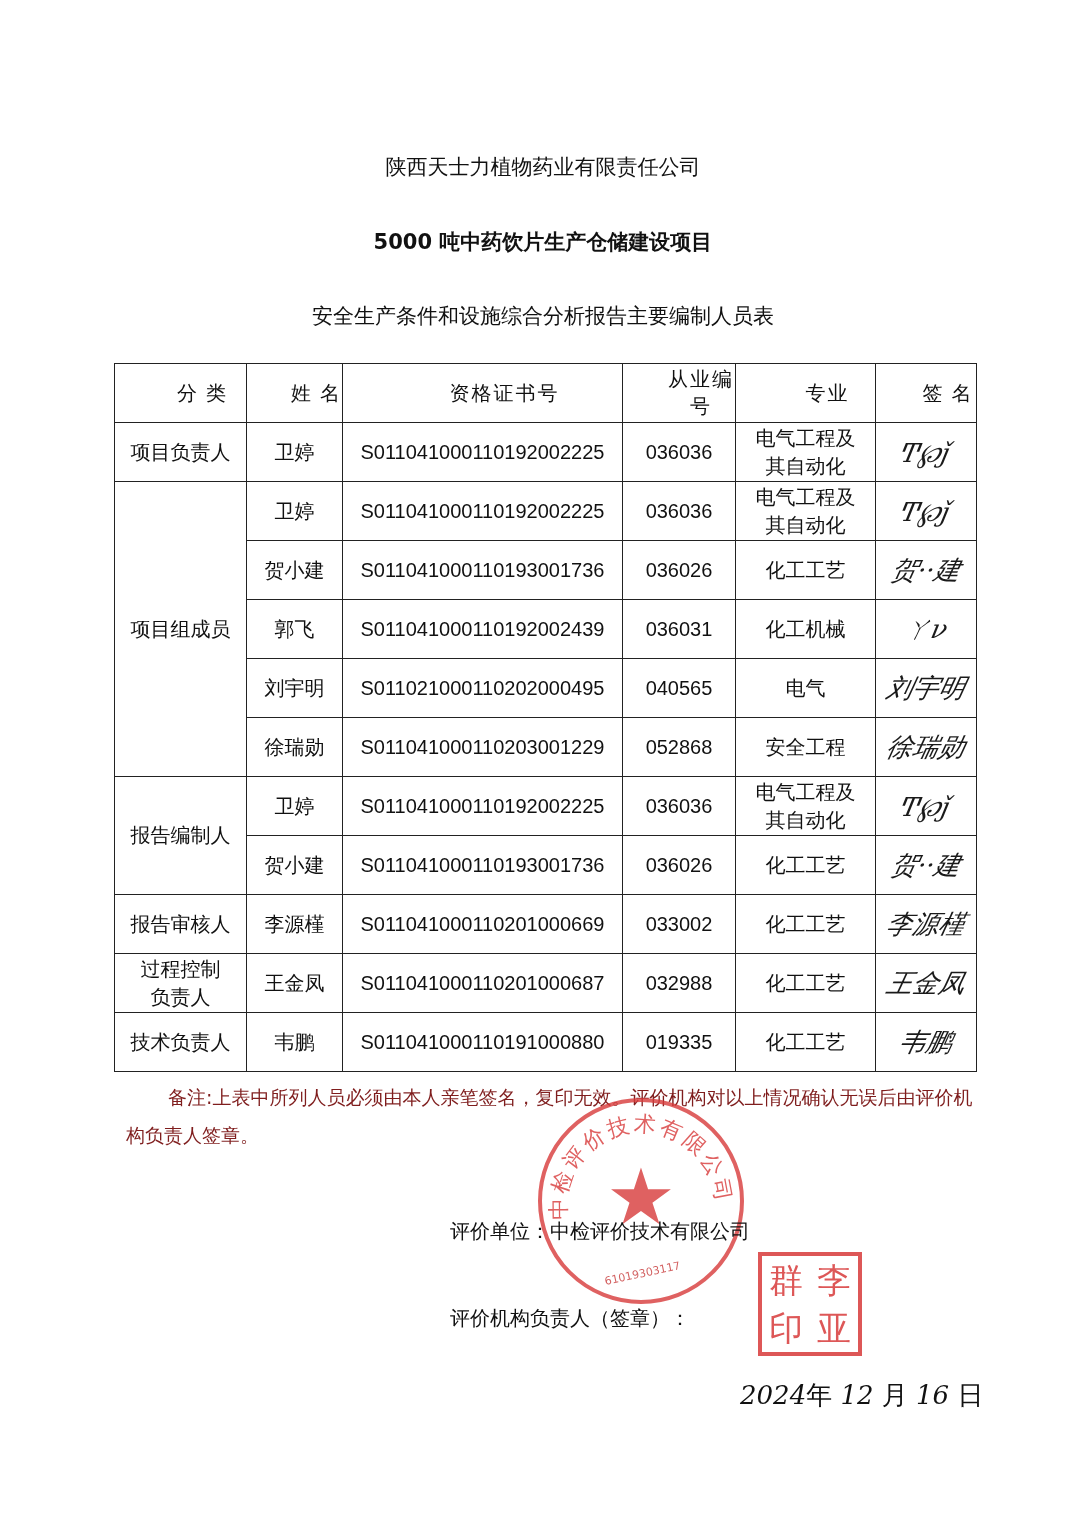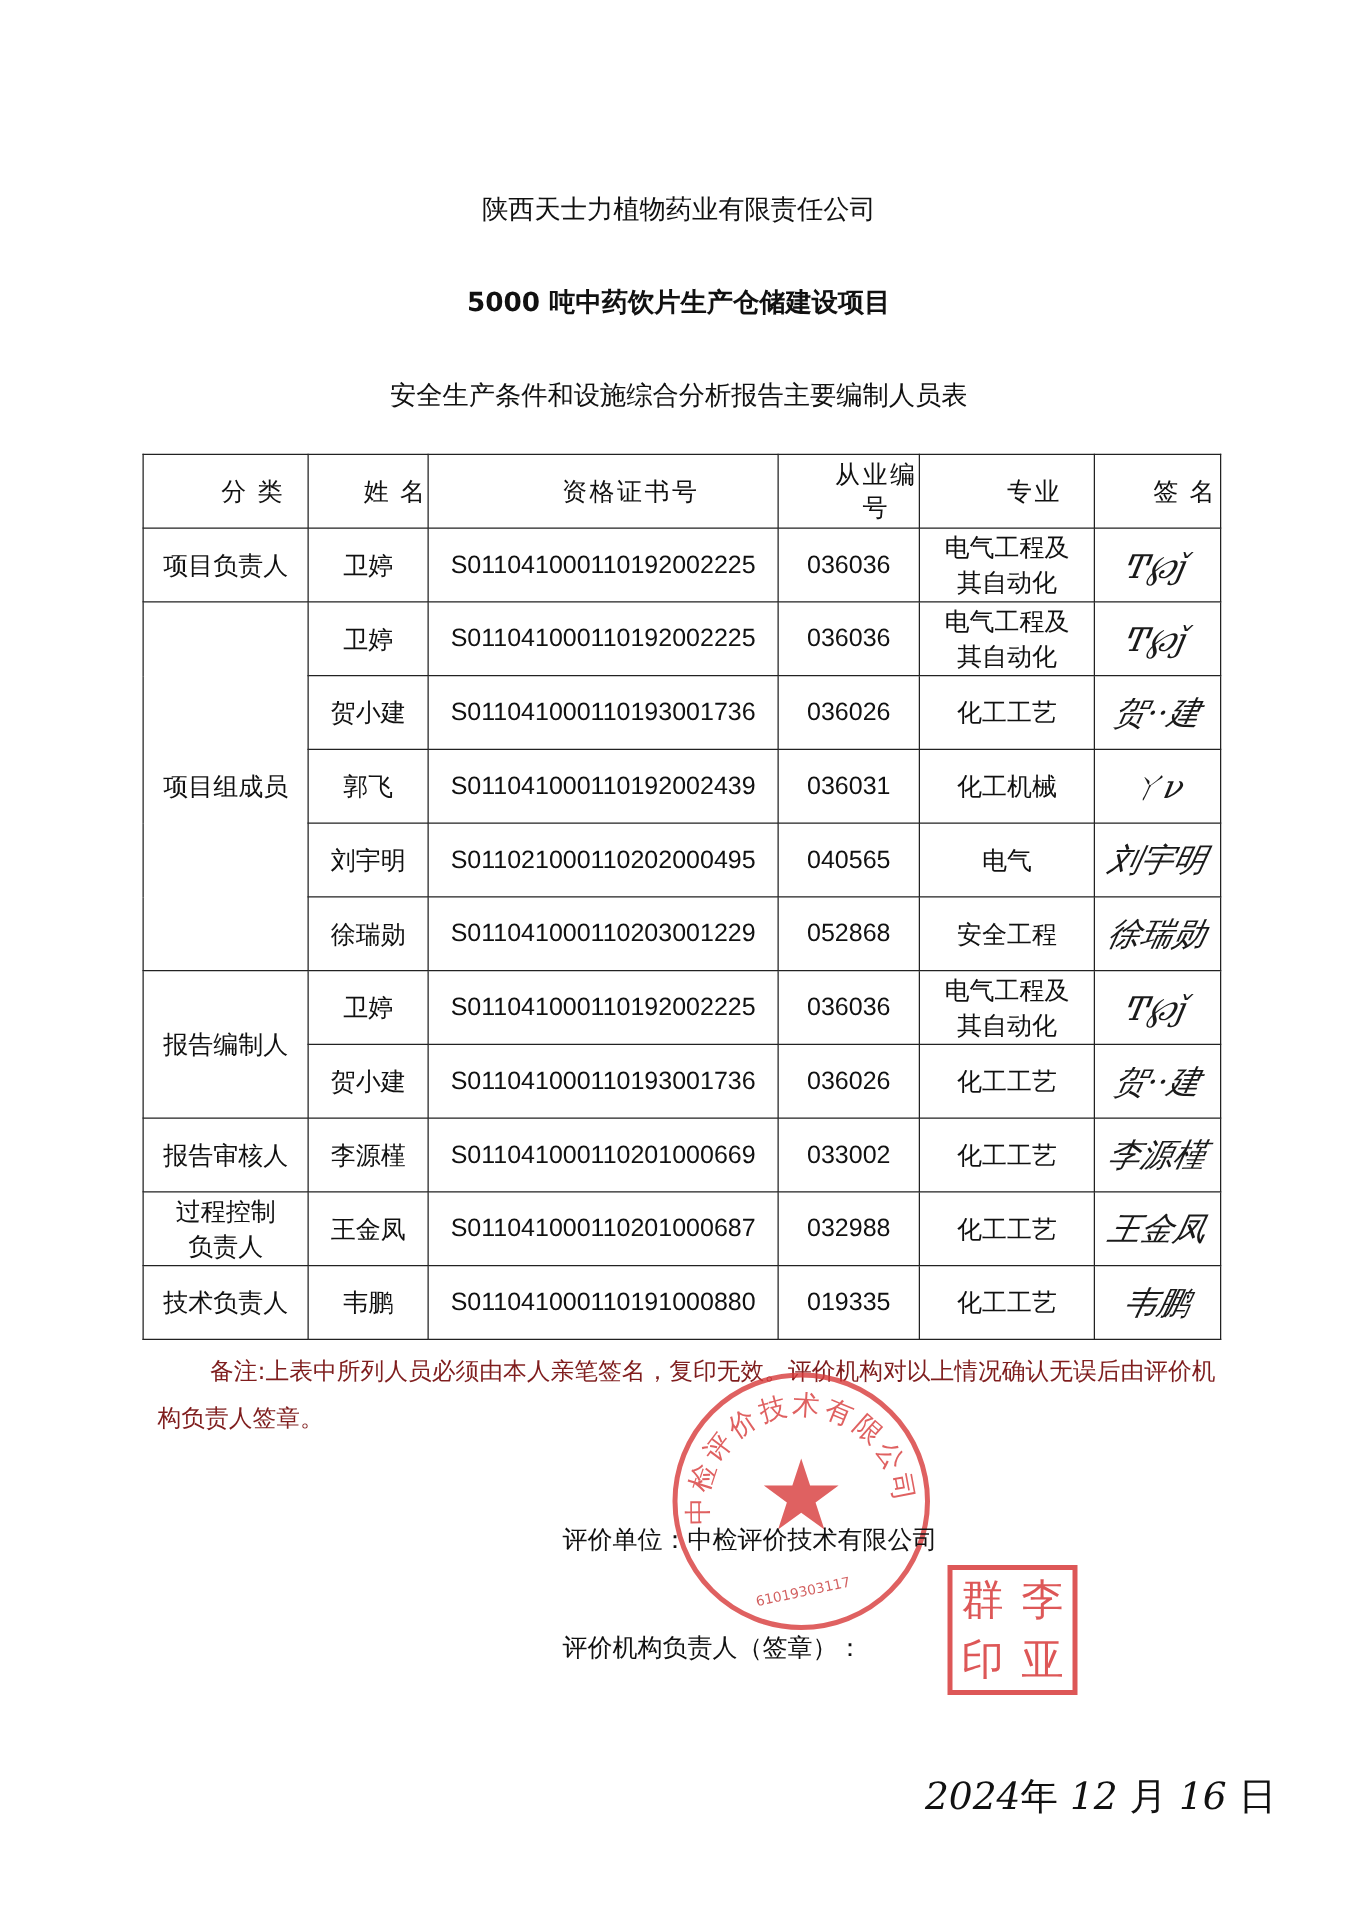--- a/index.html
+++ b/index.html
@@ -22,21 +22,21 @@
   td.sig { position:relative; }
   .sig-scribble { font-family:"DejaVu Serif",serif; font-style:italic; font-size:26px;
                   color:#1a1a1a; transform:skewX(-12deg); display:inline-block; white-space:nowrap; }
   .note { position:absolute; left:126px; width:860px; font-family:"DejaVu Sans","Liberation Sans",sans-serif;
           font-size:19px; line-height:38px; color:#7f1d1d; }
   #note1 { top:1078px; text-indent:42px; }
   .footer-line { position:absolute; font-family:"DejaVu Sans","Liberation Sans",sans-serif;
                  font-size:20px; color:#111; }
   #org { left:450px; top:1218px; }
   #head { left:450px; top:1305px;text-align:right; }
-  #date { left:740px; top:1378px; font-size:30px;margin-top:39px; }
+  #date { left:740px; top:1378px; font-size:26px; }
   #date .hand { font-style:italic; font-family:"DejaVu Serif",serif; }
   .seal-round { position:absolute; left:538px; top:1098px; width:206px; height:206px; border-radius:50%;
                 border:4px solid #d83a3a; opacity:0.8; box-sizing:border-box; }
   .seal-round .star { position:absolute; left:50%; top:48%; transform:translate(-50%,-50%);
                 font-size:78px; color:#d83a3a; line-height:1; }
   .seal-round .arc { position:absolute; left:0; top:0; width:100%; height:100%; }
   .seal-round .num { position:absolute; left:62px; bottom:20px; font-size:11px; color:#c83a3a;
                 font-family:"DejaVu Sans",sans-serif; transform:rotate(-12deg); }
   .seal-square { position:absolute; left:758px; top:1252px; width:104px; height:104px;
                  border:4px solid #d83a3a; box-sizing:border-box; display:grid;

